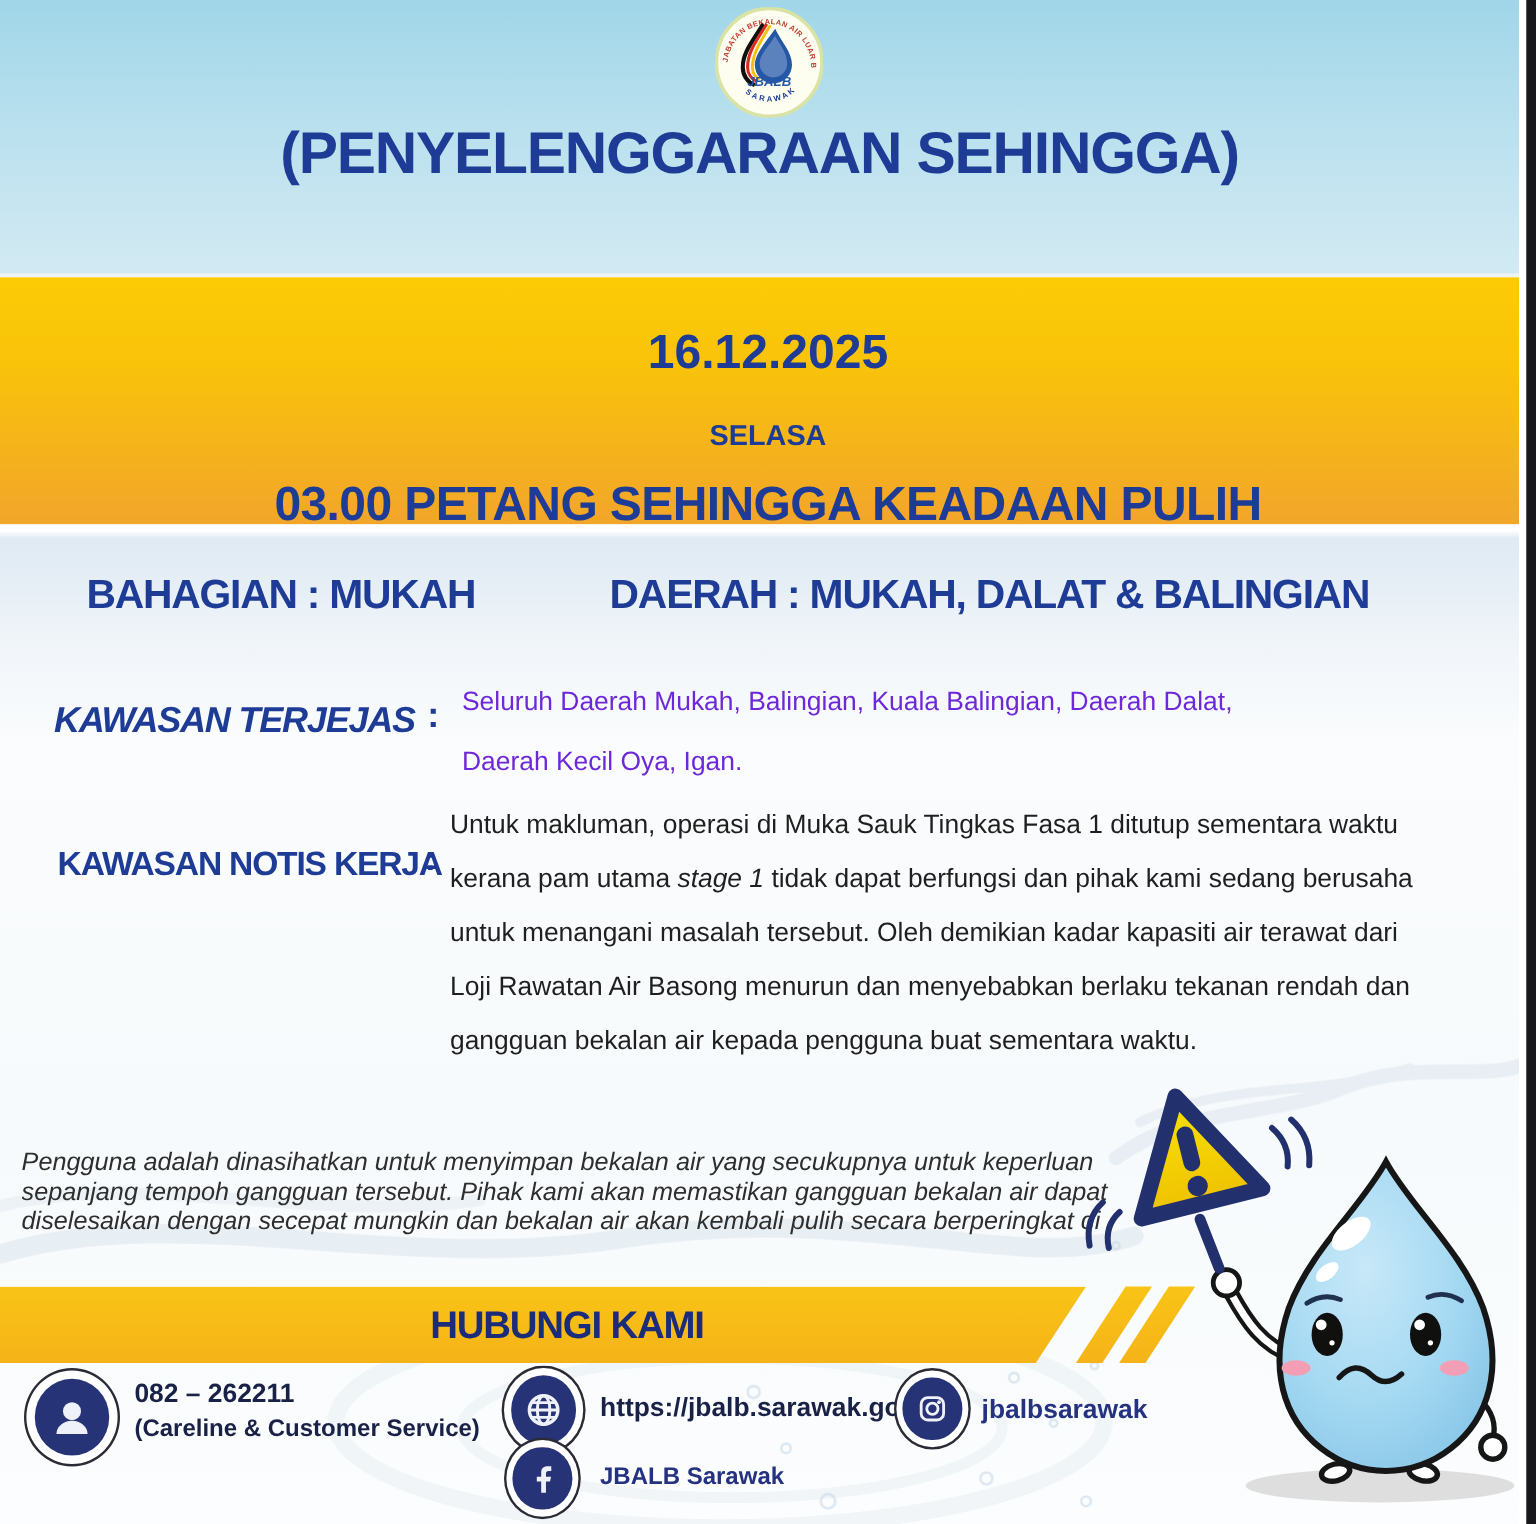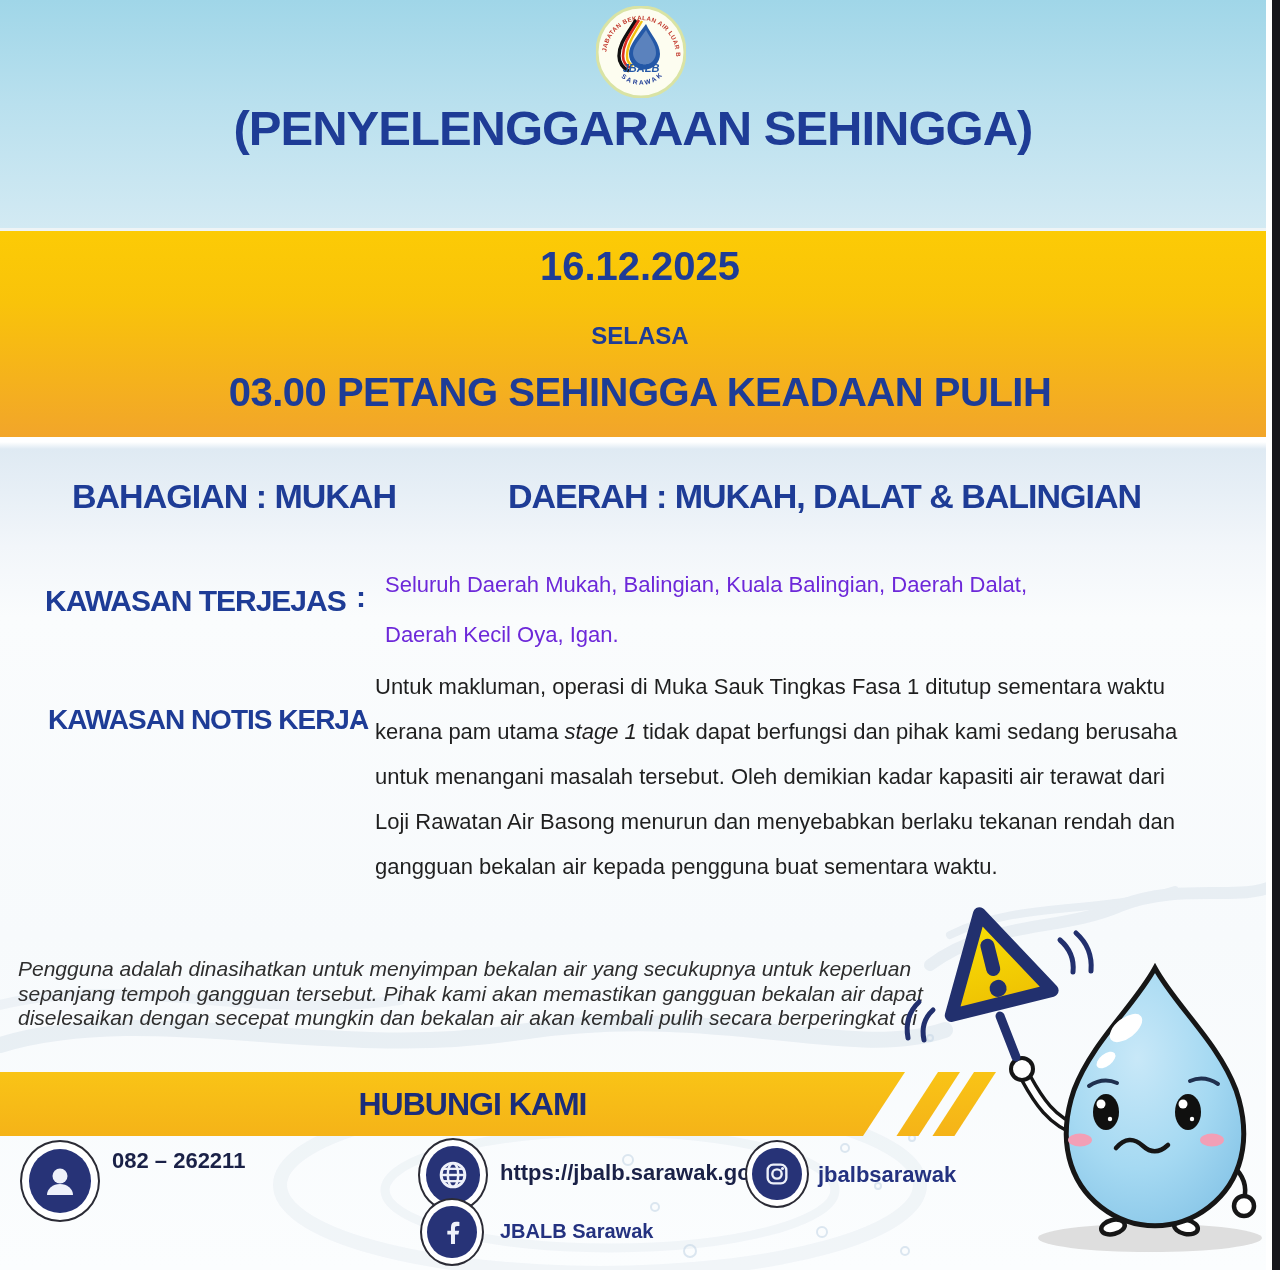--- a/index.html
+++ b/index.html
@@ -11,21 +11,21 @@
   .header{position:absolute;top:0;left:0;width:1266px;height:230px;
     background:linear-gradient(180deg,#a0d6e8 0%,#b9e0ee 45%,#d3eaf3 100%);}
   .logo{position:absolute;left:596px;top:6px;width:90px;height:92px;}
   .title{position:absolute;top:100px;left:0;width:1266px;text-align:center;
     color:#1e3c96;font-weight:bold;font-size:49px;line-height:57px;letter-spacing:-1px;}
   
   .sched{position:absolute;top:228px;left:0;width:1266px;height:209px;
     border-top:3px solid #eef4f6;box-sizing:border-box;
     background:linear-gradient(180deg,#fccb05 0%,#f9c30a 35%,#f2a52a 100%);
     text-align:center;color:#1e3c96;font-weight:bold;padding-left:14px;}
-  .sched .date{margin-top:12px;font-size:40px;line-height:46px;}
+  .sched .date{margin-top:40px;font-size:40px;line-height:46px;}
   .sched .day{margin-top:26px;font-size:24px;line-height:42px;}
   .sched .time{margin-top:12px;font-size:40px;line-height:46px;letter-spacing:-0.5px;}
   
   .main{position:absolute;top:437px;left:0;width:1266px;height:833px;
     background:linear-gradient(180deg,#ffffff 0px,#ffffff 5px,#dfeaf3 12px,#e7eff6 55px,
       #f2f6fa 110px,#fafcfd 180px,#f7fafc 60%,#fbfdfe 100%);}
   .navy-h{color:#1e3c96;font-weight:bold;letter-spacing:-1px;}
   .region-bahagian{position:absolute;left:72px;top:477px;font-size:34px;}
   .region-daerah{position:absolute;left:508px;top:477px;font-size:34px;}
   .aff-label{position:absolute;left:45px;top:584px;font-size:30px;}
@@ -124,21 +124,21 @@
     <div class="date">16.12.2025</div>
     <div class="day">SELASA</div>
     <div class="time">03.00 PETANG SEHINGGA KEADAAN PULIH</div>
   </div>
 
   <div class="main"></div>
 
   <div class="navy-h region-bahagian" style="position:absolute;z-index:3;">BAHAGIAN : MUKAH</div>
   <div class="navy-h region-daerah" style="position:absolute;z-index:3;">DAERAH : MUKAH, DALAT &amp; BALINGIAN</div>
 
-  <div class="navy-h aff-label" style="z-index:3;">KAWASAN TERJEJAS</div>
+  <div class="navy-h aff-label" style="z-index:3;font-style:italic;">KAWASAN TERJEJAS</div>
   <div class="aff-colon" style="z-index:3;">:</div>
   <div class="aff-lines" style="z-index:3;">
     <div>Seluruh Daerah Mukah, Balingian, Kuala Balingian, Daerah Dalat,</div>
     <div>Daerah Kecil Oya, Igan.</div>
   </div>
 
   <div class="navy-h det-label" style="z-index:3;">KAWASAN NOTIS KERJA</div>
   <div class="det-colon" style="z-index:3;">:</div>
   <div class="det-lines" style="z-index:3;">
     <div>Untuk makluman, operasi di Muka Sauk Tingkas Fasa 1 ditutup sementara waktu</div>
@@ -163,20 +163,21 @@
   <div class="badge b-person">
     <div class="inner">
       <svg viewBox="0 0 40 40" width="40" height="40">
         <circle cx="20" cy="15" r="7.5" fill="#eef1fa"></circle>
         <path d="M7,34 a13,11 0 0 1 26,0 Z" fill="#eef1fa"></path>
       </svg>
     </div>
   </div>
   <div class="c-text t-phone">
     <div>082 – 262211</div>
+    <div class="sub">(Careline &amp; Customer Service)</div>
   </div>
 
   <div class="badge b-globe">
     <div class="inner">
       <svg viewBox="0 0 40 40" width="38" height="38">
         <circle cx="20" cy="20" r="12.5" fill="none" stroke="#eef1fa" stroke-width="3"></circle>
         <ellipse cx="20" cy="20" rx="5.5" ry="12.5" fill="none" stroke="#eef1fa" stroke-width="2.6"></ellipse>
         <line x1="7.5" y1="20" x2="32.5" y2="20" stroke="#eef1fa" stroke-width="2.6"></line>
         <line x1="9" y1="13.5" x2="31" y2="13.5" stroke="#eef1fa" stroke-width="2.4"></line>
         <line x1="9" y1="26.5" x2="31" y2="26.5" stroke="#eef1fa" stroke-width="2.4"></line>

